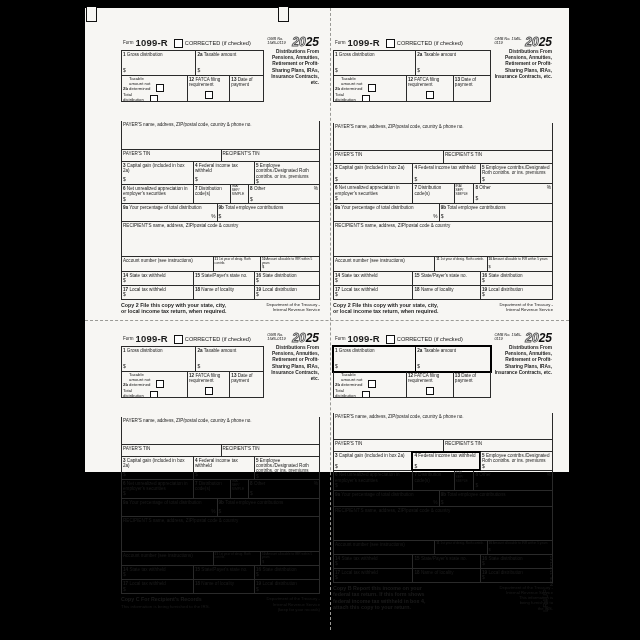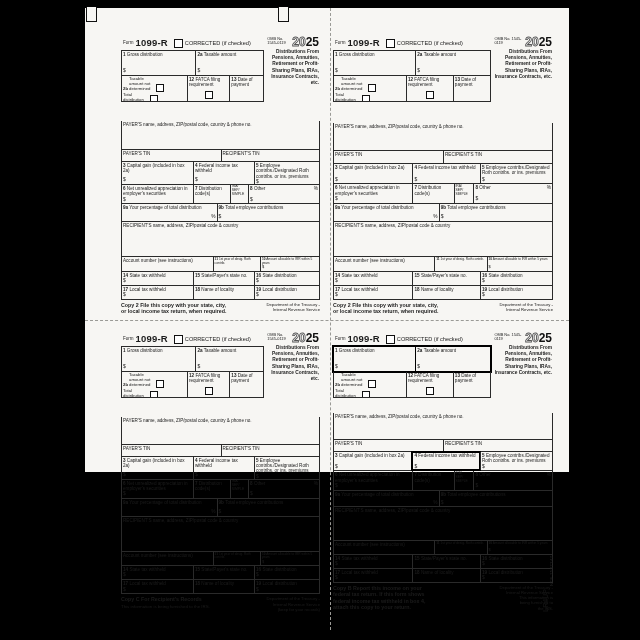--- a/index.html
+++ b/index.html
@@ -49,21 +49,21 @@
   .dollar{margin-top:auto;font-size:5px;}
   .r1{height:26px;}
   .c1{width:52%;}.c2a{width:48%;}
   .r2{height:26px;}
   .c2b{width:46%;flex-direction:row;flex-wrap:wrap;align-content:flex-start;gap:1px;}
   .cbgrp{display:flex;align-items:flex-end;gap:1px;font-size:4.3px;}
   .cbgrp .t{max-width:26px;}
   .c12{width:30%;align-items:center;}
   .c12 .cb{margin-top:3px;}
   .c13{width:24%;}
-  .omb-row{display:flex;align-items:flex-start;justify-content:space-between;}
+  .omb-row{display:flex;align-items:flex-start;justify-content:space-between;font-style:italic;}
   .omb{font-size:3.9px;}
   .year{text-align:right;line-height:1;margin-top:-1px;}
   .y20{font-size:12px;font-weight:bold;color:#fff;-webkit-text-stroke:0.9px #555;}
   .y25{font-size:12px;font-weight:bold;color:#111;}
   .ftitle{font-size:4.8px;font-weight:bold;text-align:right;margin-top:1px;line-height:1.3;}
 
   .bigbox{height:32px;flex-direction:column;display:flex;padding:1px;border:0.6px solid #2a2a2a;border-top:none;box-sizing:border-box;}
   .bigbox.recip{height:40px;}
   .tins{height:14px;}
   .ctin{width:50%;justify-content:flex-start;}

